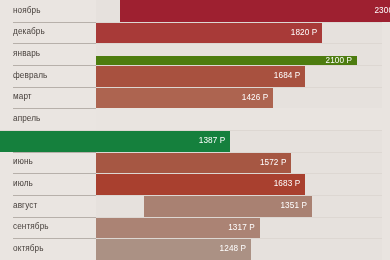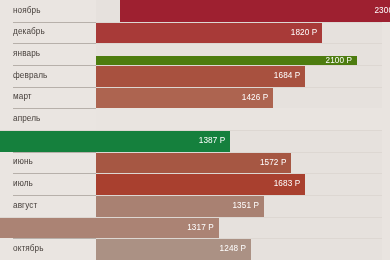--- a/index.html
+++ b/index.html
@@ -173,26 +173,29 @@
           <div class="bar" style="background: rgb(169, 64, 47); width: 73.1739%;">
             <span class="bar-value">1683 Р</span>
           </div>
         </div>
       </div>
       <div class="row">
         <div class="label-cell">
           <span class="month-label">август</span>
         </div>
         <div class="track">
-          <div class="bar" style="background: rgb(169, 129, 114); width: 58.7391%;">
+          <div class="bar" style="background: rgb(169, 129, 114); width: 58.7391%; margin-left: 48px;">
             <span class="bar-value">1351 Р</span>
           </div>
         </div>
       </div>
       <div class="row">
+        <div class="label-cell">
+          <span class="month-label">сентябрь</span>
+        </div>
         <div class="track">
           <div class="bar" style="background: rgb(171, 131, 116); width: 57.2609%;">
             <span class="bar-value">1317 Р</span>
           </div>
         </div>
       </div>
       <div class="row">
         <div class="label-cell">
           <span class="month-label">октябрь</span>
         </div>

